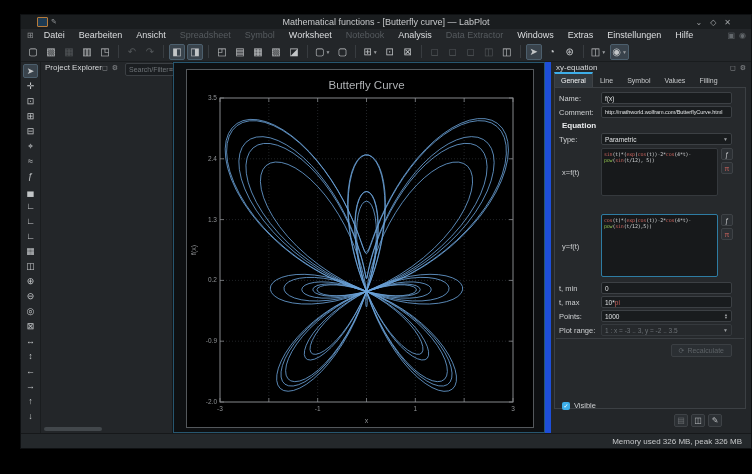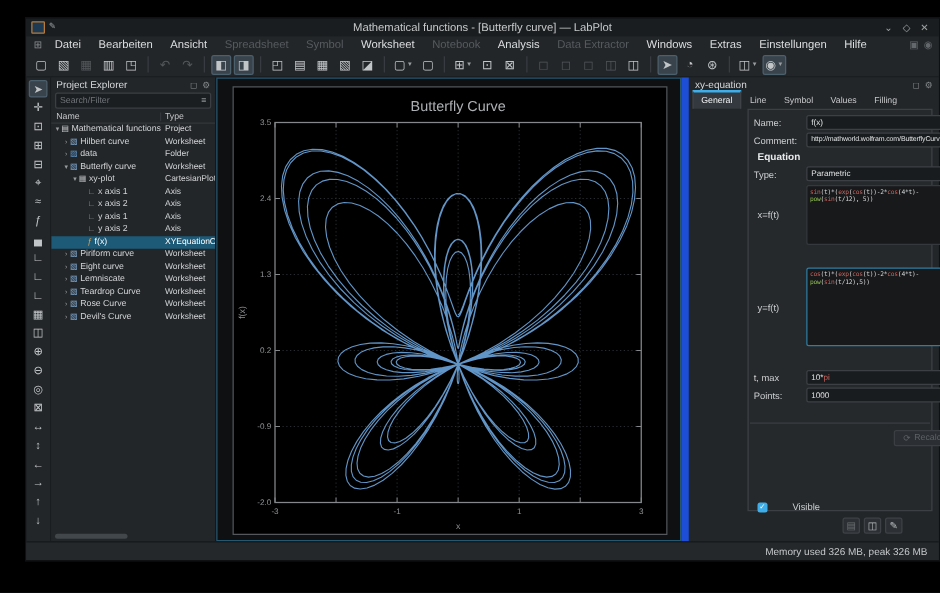--- a/index.html
+++ b/index.html
@@ -1,21 +1,21 @@
 <!DOCTYPE html>
 <html><head>
 <meta charset="utf-8">
 <style>
   html,body{margin:0;padding:0;background:#000;width:752px;height:474px;overflow:hidden;
     font-family:"Liberation Sans",sans-serif;-webkit-font-smoothing:antialiased;}
   *{box-sizing:border-box;}
   .window{position:absolute;left:20px;top:14px;width:732px;height:435px;background:#232629;
     border:1px solid #0e1012;}
   
-  .titlebar{position:relative;height:14px;background:#1a1d1f;display:flex;align-items:center;padding:0 4px;}
+  .titlebar{position:relative;height:14px;background:#1a1d1f;display:flex;align-items:center;padding:0 16px;}
   .app-icon{width:11px;height:10px;background:#1d3a52;border:1px solid #b77b3a;border-radius:1px;margin-right:3px;}
   .pencil{color:#9a9da0;font-size:7px;line-height:10px;}
   .tb-title{position:absolute;left:0;right:0;text-align:center;font-size:9px;color:#c7c9cb;pointer-events:none;}
   .winbtns{margin-left:auto;display:flex;gap:8px;color:#9fa2a5;font-size:8px;z-index:2;padding-right:4px;}
   .winbtns span{cursor:default;}
   
   .menubar{height:13px;display:flex;align-items:center;font-size:9px;color:#dcdee0;background:#232629;padding-left:3px;}
   .menu-lead{color:#8b8e91;font-size:8px;padding:0 3px;}
   .menu-item{padding:0 7px;line-height:13px;white-space:nowrap;}
   .menu-item.disabled{color:#565b5f;}
@@ -26,21 +26,21 @@
     color:#c2c5c7;margin:0 1px;border-radius:2px;border:1px solid transparent;padding:0 1px;}
   .tb.disabled{color:#53575a;}
   .tb.checked{background:#39434c;border-color:#4c5f6d;}
   .tb .dd{font-size:5px;margin-left:1px;color:#9a9da0;}
   .tsep{width:1px;height:13px;background:#383c40;margin:0 4px;flex:none;}
   
   .main{position:absolute;top:47px;left:0;right:0;bottom:15px;display:flex;}
   .strip{width:20px;flex:none;border-right:1px solid #1a1d1f;display:flex;flex-direction:column;align-items:center;padding-top:2px;}
   .strip .tb{width:15px;min-width:15px;height:14px;font-size:9px;margin:0 0 1px 0;}
   
-  .dock-left{width:132px;flex:none;display:flex;flex-direction:column;border-right:1px solid #141618;position:relative;background:#232629;}
+  .dock-left{width:132px;flex:none;display:flex;flex-direction:row;border-right:1px solid #141618;position:relative;background:#232629;}
   .dock-header{height:11px;display:flex;align-items:center;font-size:8px;color:#d6d8da;padding:0 4px;flex:none;}
   .hicons{margin-left:auto;display:flex;gap:4px;color:#8b8e91;font-size:7px;}
   .search{margin:1px 3px;height:13px;background:#1b1e21;border:1px solid #3b3f43;border-radius:2px;
     font-size:7px;color:#6f7478;display:flex;align-items:center;padding:0 3px;flex:none;}
   .filter-icon{margin-left:auto;color:#8b8e91;font-size:7px;}
   .cols{display:flex;height:11px;font-size:7px;color:#c3c5c7;border-bottom:1px solid #33373b;align-items:center;flex:none;}
   .col-name{width:88px;padding-left:4px;border-right:1px solid #33373b;}
   .col-type{flex:1;padding-left:3px;}
   .tree{flex:1;overflow:hidden;font-size:7px;color:#d2d4d6;}
   .trow{position:relative;height:10px;line-height:10px;display:flex;align-items:center;white-space:nowrap;}
@@ -55,42 +55,42 @@
   
   .ws-view{flex:1;position:relative;background:#0e1012;border:1px solid #27566f;overflow:hidden;}
   .page{position:absolute;left:12px;top:6px;width:348px;height:359px;background:#000;border:1px solid #54585c;}
   .page svg{display:block;}
   
   .dock-right{width:206px;flex:none;position:relative;background:#232629;border-left:6px solid #1d4ed8;}
   .ph-header{position:absolute;top:0;left:0;right:0;height:11px;display:flex;align-items:center;font-size:8px;color:#d6d8da;padding:0 5px;}
   .ptabs{position:absolute;top:11px;left:3px;right:3px;height:14px;display:flex;align-items:flex-end;}
   .ptab{padding:2px 6px;font-size:7px;color:#c6c8ca;border:1px solid transparent;border-bottom:none;line-height:9px;}
   .ptab.active{background:#33393e;border-color:#3f4347;border-top:2px solid #3daee9;color:#f2f3f4;}
-  .pframe{position:absolute;top:25px;left:3px;right:5px;bottom:24px;border:1px solid #3c4044;background:#26292c;margin-left:44px;}
+  .pframe{position:absolute;top:25px;left:3px;right:5px;bottom:24px;border:1px solid #3c4044;background:#26292c;}
   .prow{position:absolute;left:4px;width:173px;height:12px;display:flex;align-items:center;}
   .plabel{width:42px;font-size:7.5px;color:#ccced0;flex:none;}
   .pfield{flex:1;height:12px;background:#191c1e;border:1px solid #3c4044;border-radius:2px;
     font-size:6.5px;color:#dfe1e3;display:flex;align-items:center;padding:0 3px;overflow:hidden;white-space:nowrap;}
   .pfield.small{font-size:5.6px;letter-spacing:-0.1px;}
   .pfield.select .chev{margin-left:auto;font-size:5px;color:#9a9da0;}
   .pfield.disabled{background:#26292c;color:#6b7075;border-color:#35393d;}
   .pheading{position:absolute;left:7px;font-size:8px;font-weight:bold;color:#e8eaec;}
   .ta-group{position:absolute;left:4px;width:173px;}
   .ta-label{position:absolute;left:3px;top:50%;transform:translateY(-50%);font-size:7.5px;color:#ccced0;}
   .ta{position:absolute;left:42px;top:0;bottom:0;width:117px;background:#17191b;border:1px solid #35393d;border-radius:2px;
     padding:2px;font-family:"DejaVu Sans Mono",monospace;font-size:5px;letter-spacing:-0.2px;line-height:6px;color:#d4d6d8;overflow:hidden;}
   .ta.focus{border-color:#2e7ca3;}
   .tabtn{position:absolute;left:162px;width:12px;height:12px;background:#2c3034;border:1px solid #3e4246;border-radius:2px;
     display:flex;align-items:center;justify-content:center;font-size:7px;color:#c6c8ca;}
   .fn{color:#c8625c}.fn2{color:#8fbf4d}
   .spins{margin-left:auto;display:flex;flex-direction:column;line-height:3px;color:#9a9da0;font-size:4px;}
   .hr{position:absolute;left:1px;right:1px;height:1px;background:#3a3e42;}
   .recalc{position:absolute;right:0;top:0;height:13px;display:flex;align-items:center;gap:3px;background:#2b2f33;
     border:1px solid #3b3f43;border-radius:2px;padding:0 7px;font-size:7px;color:#5d6266;}
-  .checkrow{position:absolute;left:7px;display:flex;align-items:center;gap:20px;}
+  .checkrow{position:absolute;left:7px;display:flex;align-items:center;gap:4px;}
   .checkbox{width:8px;height:8px;background:#3daee9;border-radius:2px;color:#fff;font-size:6px;line-height:8px;text-align:center;}
   .checklabel{font-size:7.5px;color:#ccced0;}
   .pfooter{position:absolute;right:29px;bottom:6px;display:flex;gap:3px;}
   .fbtn{width:14px;height:13px;background:#2c3034;border:1px solid #3e4246;border-radius:2px;
     display:flex;align-items:center;justify-content:center;font-size:8px;color:#b8bbbd;}
   .fbtn.dim{color:#6a6e72;}
   
   .statusbar{position:absolute;left:0;right:0;bottom:0;height:15px;background:#24282b;border-top:1px solid #16181a;
     display:flex;align-items:center;justify-content:flex-end;padding-right:9px;font-size:8px;color:#c6c8ca;text-align:right;}
 </style>
@@ -564,37 +564,48 @@
           <div class="tabtn fn" style="top:14px">π</div>
         </div>
 
         <div class="ta-group" style="top:126px;height:63px">
           <span class="ta-label">y=f(t)</span>
           <div class="ta focus" id="y-expr"><span class="fn">cos</span><span>(t)*(</span><span class="fn">exp</span><span>(</span><span class="fn">cos</span><span>(t))-2*</span><span class="fn">cos</span><span>(4*t)-</span><span class="fn2">pow</span><span>(</span><span class="fn">sin</span><span>(t/12),5))</span></div>
           <div class="tabtn" style="top:0">ƒ</div>
           <div class="tabtn fn" style="top:14px">π</div>
         </div>
 
+        <div class="prow" style="top:194px">
+          <span class="plabel">t, min</span>
+          <span class="pfield">0</span>
+        </div>
         <div class="prow" style="top:208px">
           <span class="plabel">t, max</span>
           <span class="pfield" id="tmax-field">
               <span>10*</span>
               <span class="fn">pi</span>
             </span>
         </div>
         <div class="prow" style="top:222px">
           <span class="plabel">Points:</span>
           <span class="pfield">
             <span>1000</span>
             <span class="spins">
                 <span>▲</span>
                 <span>▼</span>
               </span>
           </span>
         </div>
+        <div class="prow" style="top:236px">
+          <span class="plabel">Plot range:</span>
+          <span class="pfield select disabled">
+            <span>1 : x = -3 .. 3, y = -2 .. 3.5</span>
+              <span class="chev">▼</span>
+          </span>
+        </div>
         <div class="hr" style="top:250px"></div>
         <div class="prow" style="top:256px">
           <span class="recalc">
             <span>⟳</span>
             <span>Recalculate</span>
           </span>
         </div>
         <div class="checkrow" style="top:313px">
           <span class="checkbox">✓</span>
           <span class="checklabel">Visible</span>

